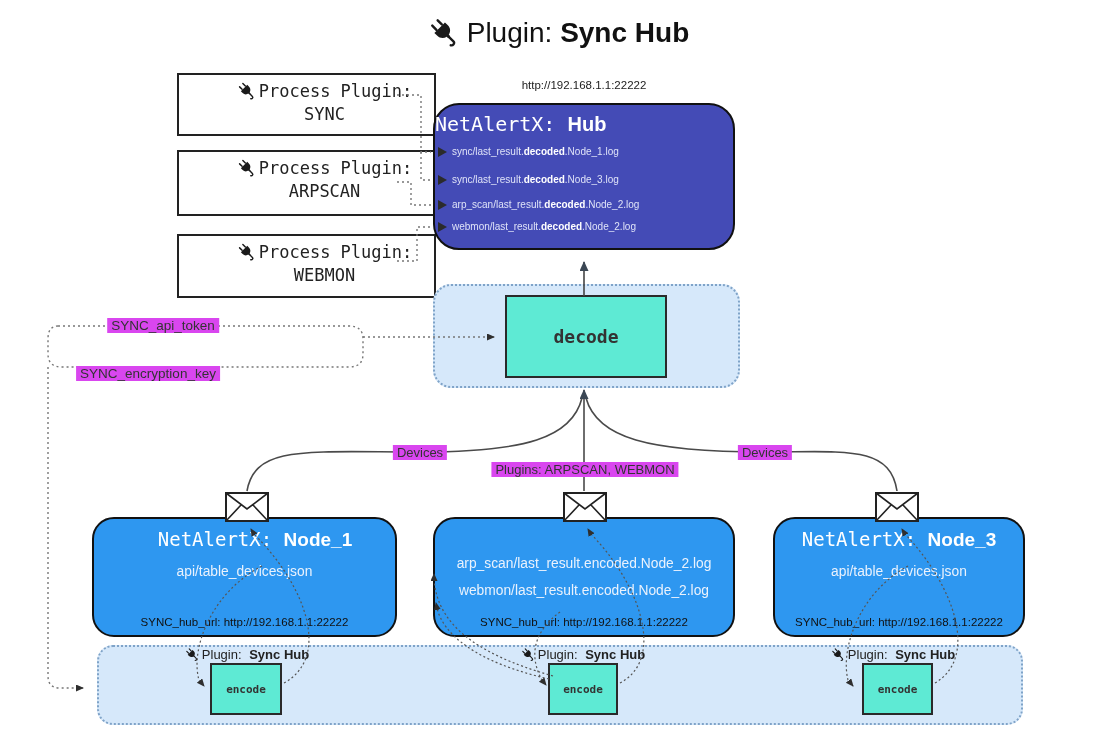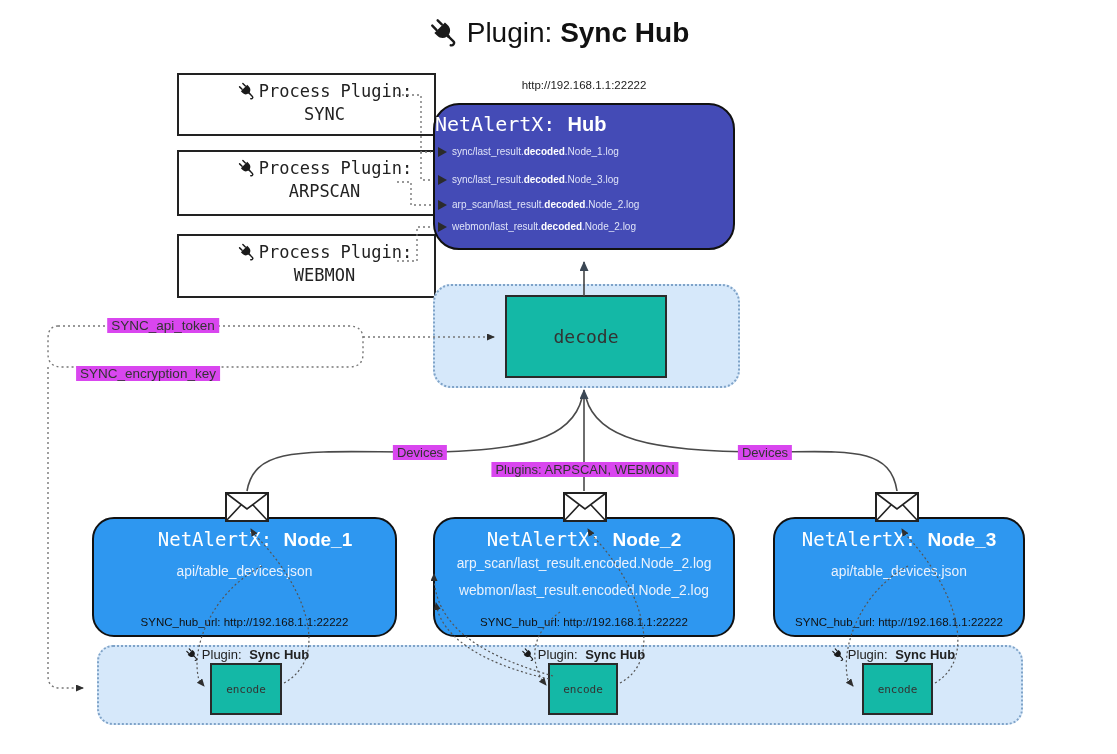--- a/index.html
+++ b/index.html
@@ -28,22 +28,22 @@
   .hub-log{position:absolute;left:3px;padding-left:14px;height:18px;line-height:18px;
            font-size:10px;color:#dfe3f8;white-space:nowrap;}
   .hub-log b{font-weight:bold;color:#fff;}
   .hub-log::before{content:"";position:absolute;left:0;top:4px;width:0;height:0;
            border-top:5px solid transparent;border-bottom:5px solid transparent;border-left:9px solid #2b2b2b;}
 
   
   .panel{background:var(--panel,#d6e8fa);border:2px dotted var(--panel-border,#7fa3c8);
          box-sizing:border-box;}
   .decode-container{left:433px;top:284px;width:307px;height:104px;border-radius:18px;}
-  .iobox{background:#14b8a6;border:2px solid #2a2a2a;box-sizing:border-box;display:flex;
-         align-items:center;justify-content:center;font-family:"DejaVu Sans Mono",monospace;color:#333;}
+  .iobox{background:#5eead4;border:2px solid #2a2a2a;box-sizing:border-box;display:flex;
+         align-items:center;justify-content:center;font-family:"DejaVu Sans Mono",monospace;color:#333;font-weight:bold;}
   .decode-box{left:505px;top:295px;width:162px;height:83px;font-size:18px;}
 
   
   .node{background:var(--node,#2e97f0);border:2px solid #111;border-radius:22px;
         height:120px;top:517px;box-sizing:border-box;}
   .node-title{margin-top:9px;text-align:center;color:#fff;font-family:"DejaVu Sans Mono",monospace;font-size:19px;white-space:nowrap;}
   .node-title b{font-family:"Liberation Sans",sans-serif;font-weight:bold;}
   .node-file{position:absolute;left:0;width:100%;text-align:center;font-size:13.8px;color:#eaf2fd;white-space:nowrap;}
   .node-url{position:absolute;left:0;bottom:7px;width:100%;text-align:center;font-size:11.5px;color:#111;}
 
@@ -129,21 +129,20 @@
   <div class="abs iobox decode-box">
       <span>decode</span>
     </div>
 
   <div class="abs node" style="left:92px;width:305px;padding-left:21px;">
     <div class="node-title"><span>NetAlertX:</span> <b>Node_1</b></div>
     <div class="node-file" style="top:45px;">api/table_devices.json</div>
     <div class="node-url">SYNC_hub_url: http://192.168.1.1:22222</div>
   </div>
   <div class="abs node" style="left:433px;width:302px;">
-    <div class="node-title"><span>NetAlertX:</span> <b>Node_2</b></div>
     <div class="node-file" style="top:37px;">arp_scan/last_result.encoded.Node_2.log</div>
     <div class="node-file" style="top:64px;">webmon/last_result.encoded.Node_2.log</div>
     <div class="node-url">SYNC_hub_url: http://192.168.1.1:22222</div>
   </div>
   <div class="abs node" style="left:773px;width:252px;">
     <div class="node-title"><span>NetAlertX:</span> <b>Node_3</b></div>
     <div class="node-file" style="top:45px;">api/table_devices.json</div>
     <div class="node-url">SYNC_hub_url: http://192.168.1.1:22222</div>
   </div>
 

